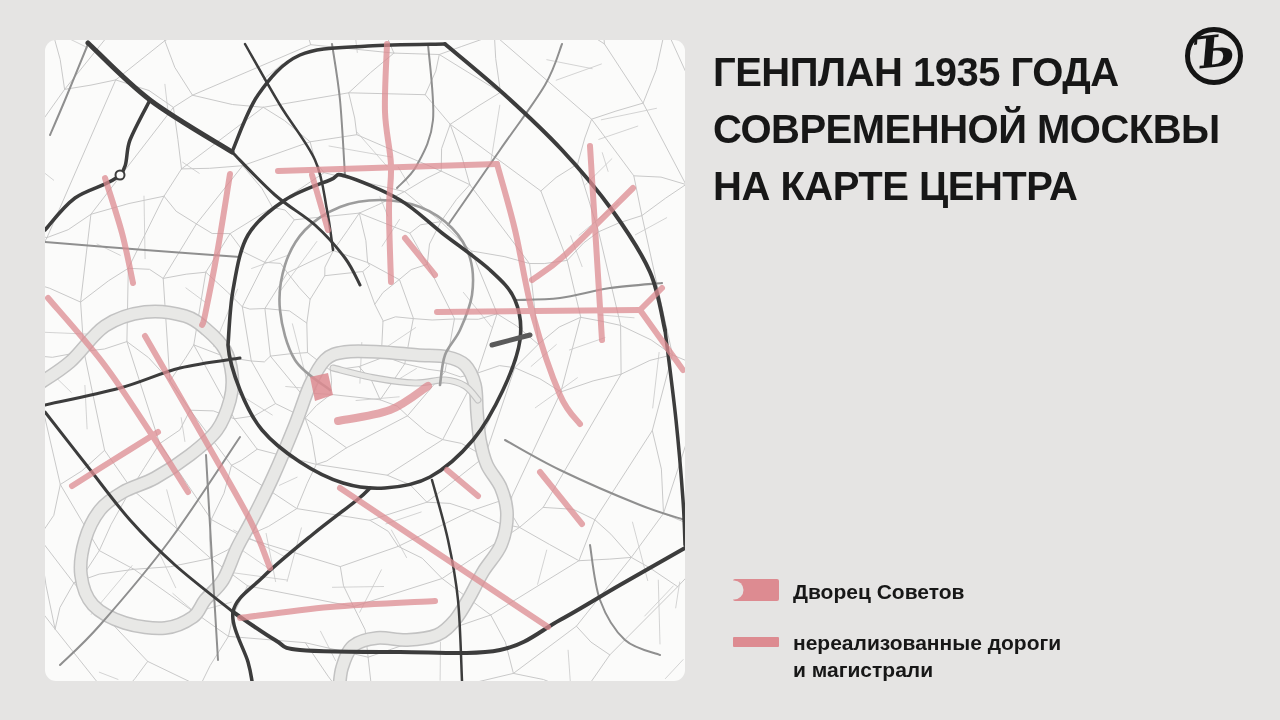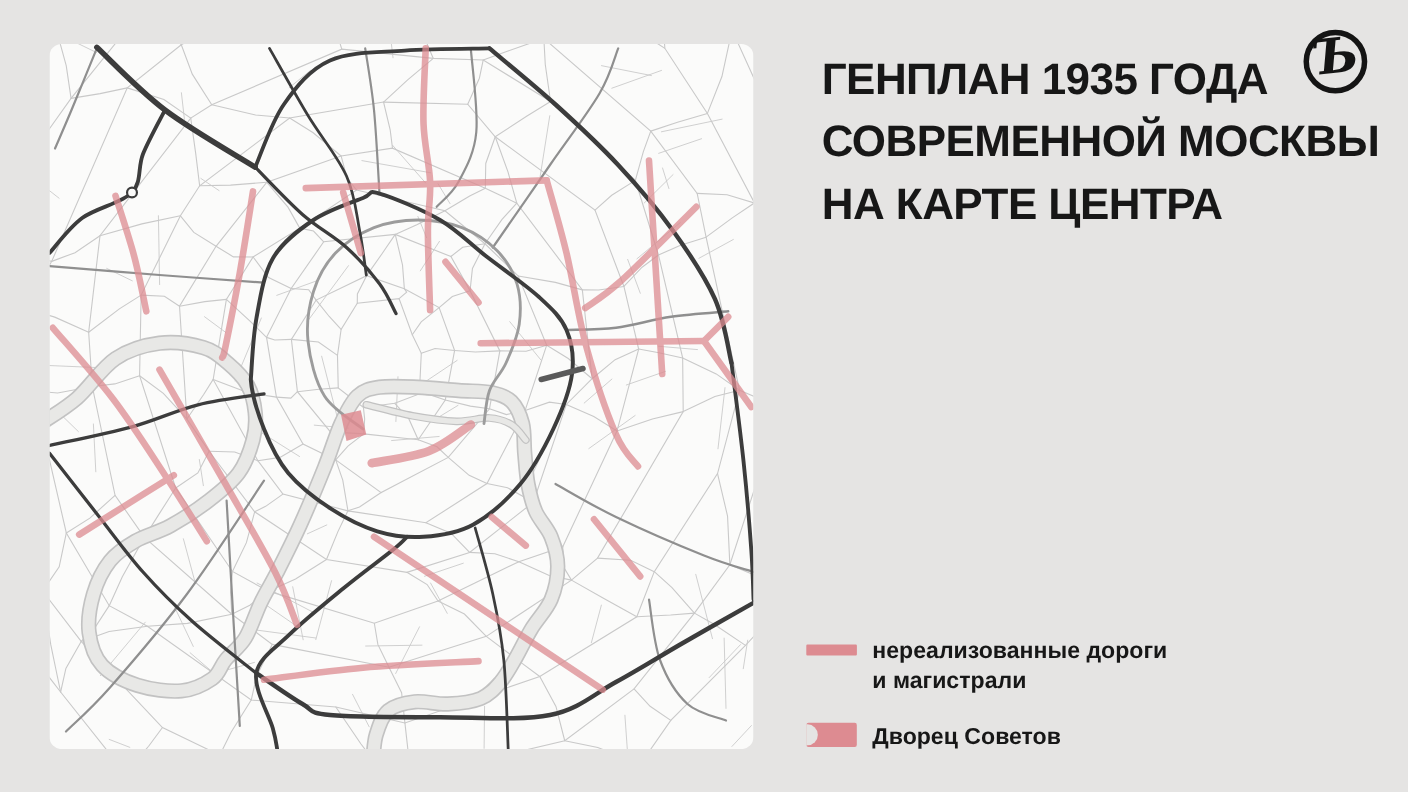--- a/index.html
+++ b/index.html
@@ -6,21 +6,21 @@
   body{width:1280px;height:720px;overflow:hidden;
        font-family:"Liberation Sans","DejaVu Sans",sans-serif;}
   .page{position:relative;width:1280px;height:720px;background:#e5e4e3;}
 
   .map-wrap{position:absolute;left:45px;top:40px;width:640px;height:641px;}
   .map-wrap svg{display:block;}
 
   .title{position:absolute;left:713px;top:44px;width:500px;
          font-weight:700;font-size:40px;line-height:57px;letter-spacing:-0.5px;
          color:#171717;}
-  .title div{white-space:nowrap;margin-left:34px;}
+  .title div{white-space:nowrap;}
 
   .logo{position:absolute;left:1185px;top:27px;width:48px;height:48px;
         border:5px solid #141414;border-radius:50%;background:transparent;}
   .logo span{position:absolute;left:0;right:0;top:-6px;text-align:center;
         font-family:"DejaVu Serif","Liberation Serif",serif;
         font-style:italic;font-weight:700;font-size:44px;color:#141414;
         transform:rotate(-6deg);}
 
   .legend{position:absolute;left:733px;top:578px;}
   .legend-row{display:flex;align-items:flex-start;margin-bottom:24px;}
@@ -340,28 +340,28 @@
     <div>СОВРЕМЕННОЙ МОСКВЫ</div>
     <div>НА КАРТЕ ЦЕНТРА</div>
   </div>
 
   <div class="logo">
     <span>Ъ</span>
   </div>
 
   <div class="legend">
     <div class="legend-row">
+      <svg class="legend-swatch palace-swatch" width="46" height="24" viewBox="0 0 46 24">
+        <rect x="0" y="1" width="46" height="22" rx="2" class="pinkfill" fill="#dd8b91"></rect>
+        <circle cx="1" cy="12" r="9.5" fill="#e5e4e3"></circle>
+      </svg>
+      <div class="legend-label">Дворец Советов</div>
+    </div>
+    <div class="legend-row">
       <div class="legend-swatch line-swatch pinkbg" style="background: rgb(221, 139, 145);"></div>
       <div class="legend-label">
         <div>нереализованные дороги</div>
         <div>и магистрали</div>
       </div>
     </div>
-    <div class="legend-row">
-      <svg class="legend-swatch palace-swatch" width="46" height="24" viewBox="0 0 46 24">
-        <rect x="0" y="1" width="46" height="22" rx="2" class="pinkfill" fill="#dd8b91"></rect>
-        <circle cx="1" cy="12" r="9.5" fill="#e5e4e3"></circle>
-      </svg>
-      <div class="legend-label">Дворец Советов</div>
-    </div>
   </div>
 
 </div>
 
 </body></html>

